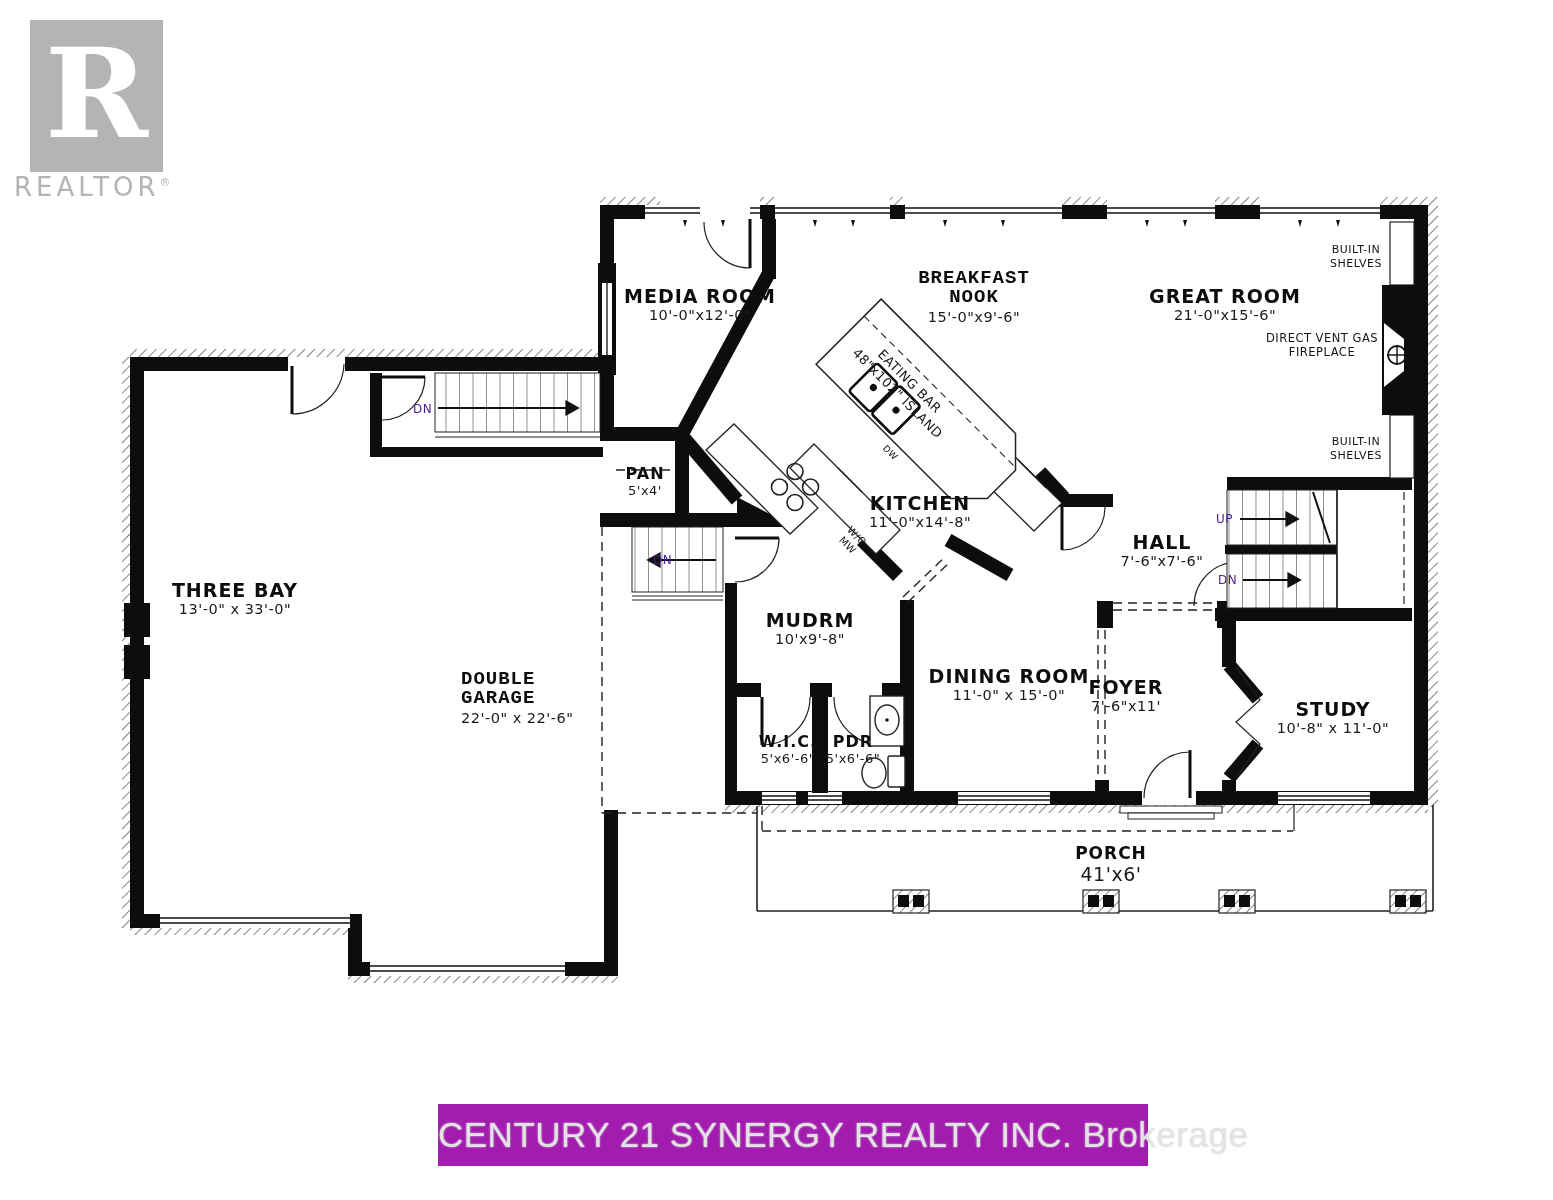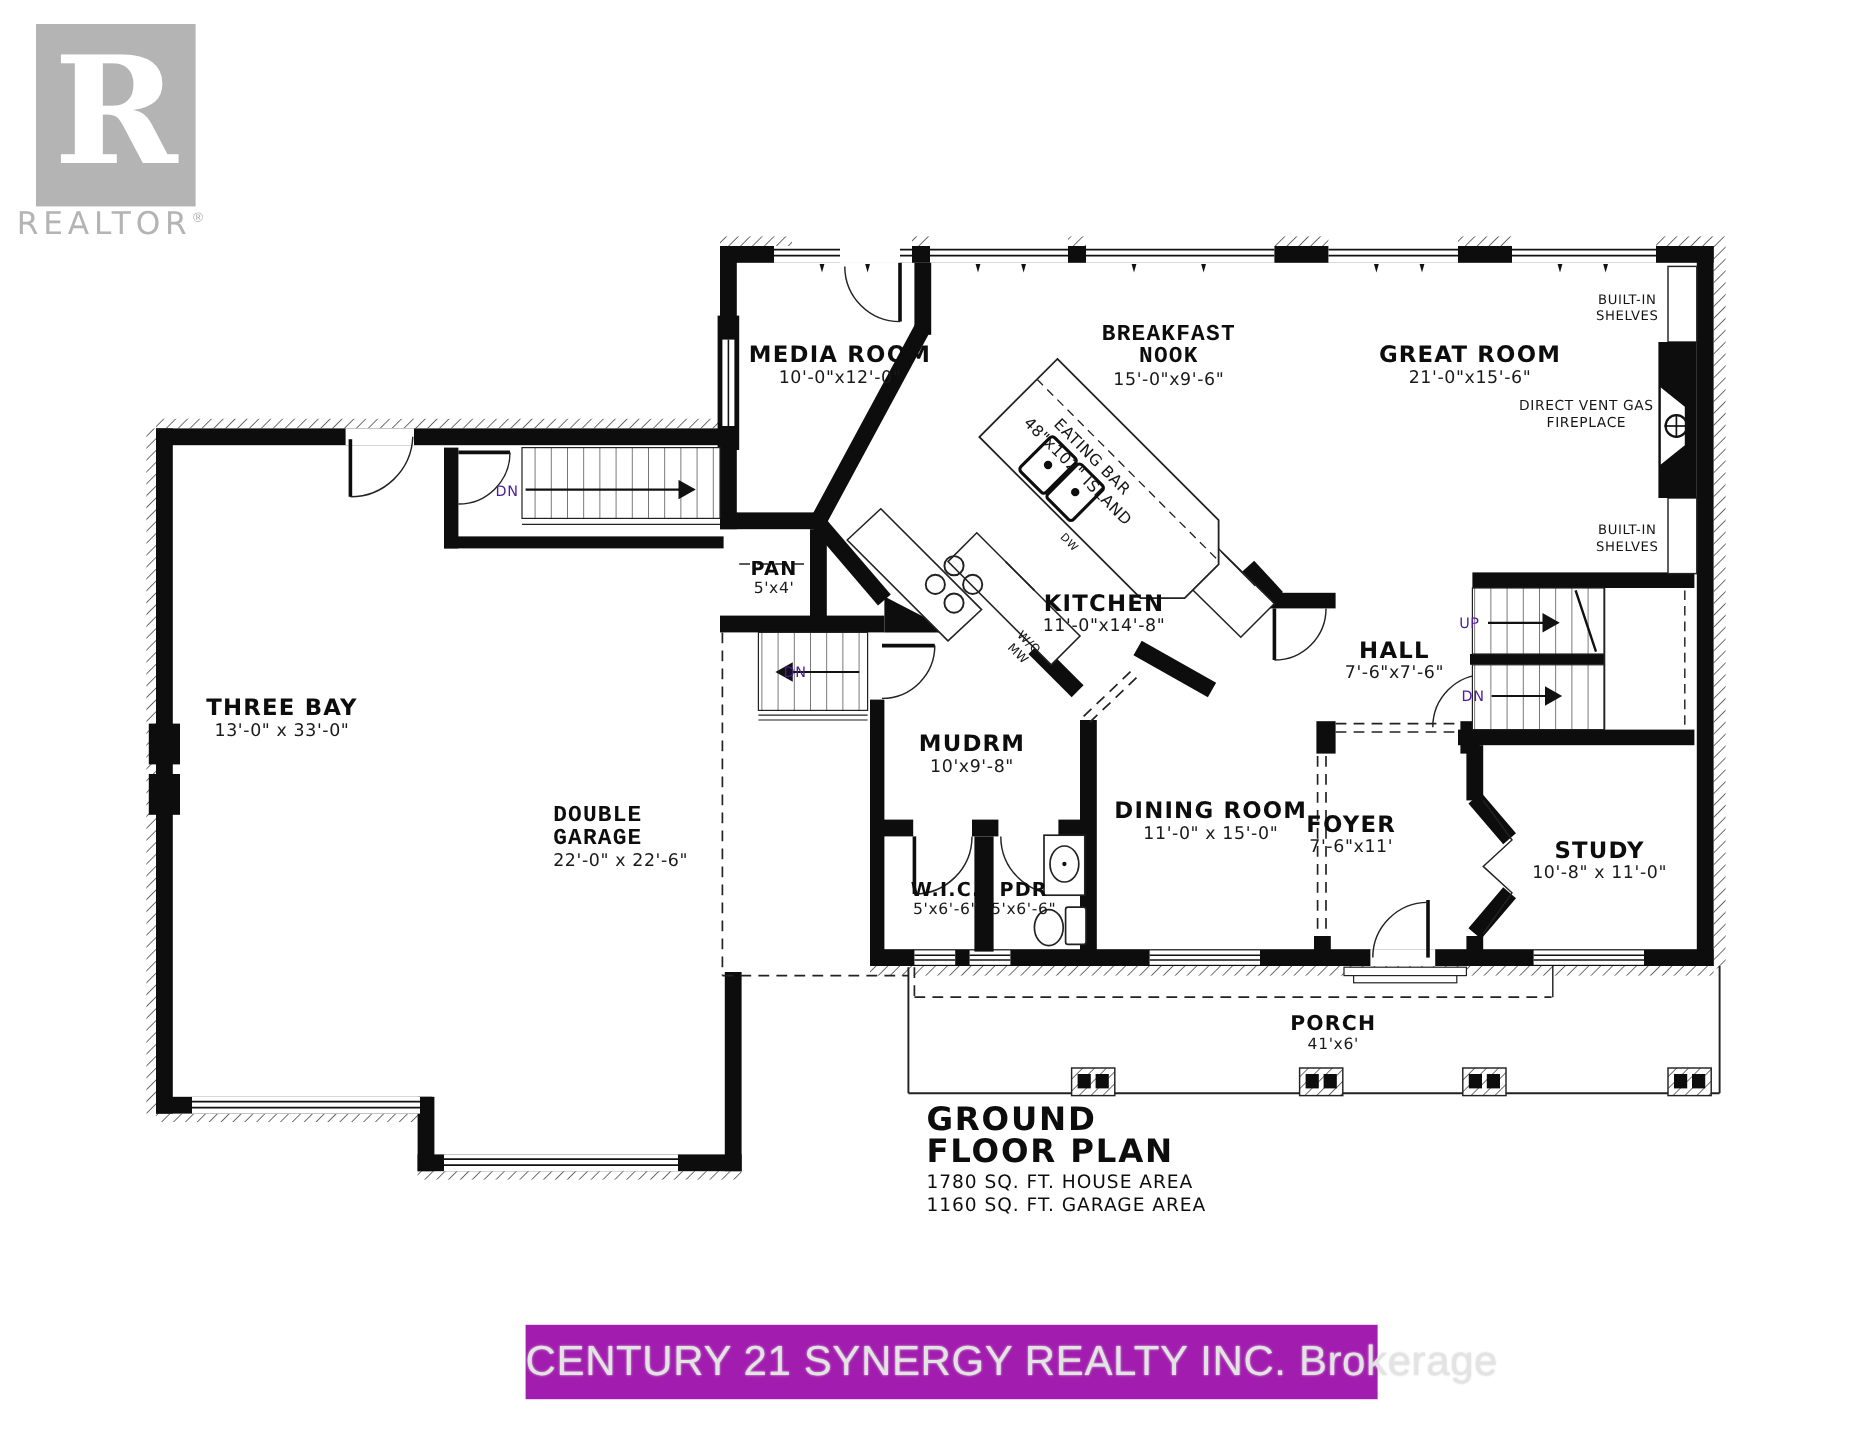--- a/index.html
+++ b/index.html
@@ -373,47 +373,39 @@
 <div class="lbl" style="left:1126px;top:678px">
   <div class="name">FOYER</div>
   <div class="dim">7'-6"x11'</div>
 </div>
 <div class="lbl" style="left:1333px;top:700px">
   <div class="name">STUDY</div>
   <div class="dim">10'-8" x 11'-0"</div>
 </div>
 <div class="lbl" style="left:1111px;top:845px">
   <div class="name" style="font-size:17px">PORCH</div>
-  <div class="dim" style="font-size:13px">41'x6'</div>
+  <div class="dim" style="font-size:19px">41'x6'</div>
 </div>
 
 <div class="note wrap" style="left:1356px;top:243px;width:74px;margin-left:-37px;transform:none;font-size:11px">BUILT-IN SHELVES</div>
 <div class="note wrap" style="left:1322px;top:331px;width:132px;margin-left:-66px;transform:none">DIRECT VENT GAS FIREPLACE</div>
 <div class="note wrap" style="left:1356px;top:435px;width:74px;margin-left:-37px;transform:none;font-size:11px">BUILT-IN SHELVES</div>
 
 <div class="note rot45" style="left:903px;top:388px;font-size:13px;line-height:1.3">
   <div>EATING BAR</div>
   <div>48"x102" ISLAND</div>
 </div>
 <div class="note rot45 wrap" style="left:852px;top:541px;width:36px;font-size:10px">W/O MW</div>
 <div class="note rot45" style="left:890px;top:453px;font-size:9px">DW</div>
 
 <span class="tiny" style="left:1216px;top:512px">UP</span>
 <span class="tiny" style="left:1218px;top:573px">DN</span>
 <span class="tiny" style="left:653px;top:553px">DN</span>
 <span class="tiny" style="left:413px;top:402px">DN</span>
 
-<div id="title-block">
-  <div class="t1">GROUND</div>
-  <div class="t1">FLOOR PLAN</div>
-  <div class="t2">
-    <div>1780 SQ. FT. HOUSE AREA</div>
-    <div>1160 SQ. FT. GARAGE AREA</div>
-  </div>
-</div>
 
 <div id="logo-box">
   <div class="r">R</div>
 </div>
 <div id="logo-word">
   <span>REALTOR</span><sup>®</sup>
 </div>
 
 <div id="watermark">CENTURY 21 SYNERGY REALTY INC. Brokerage</div>
 

